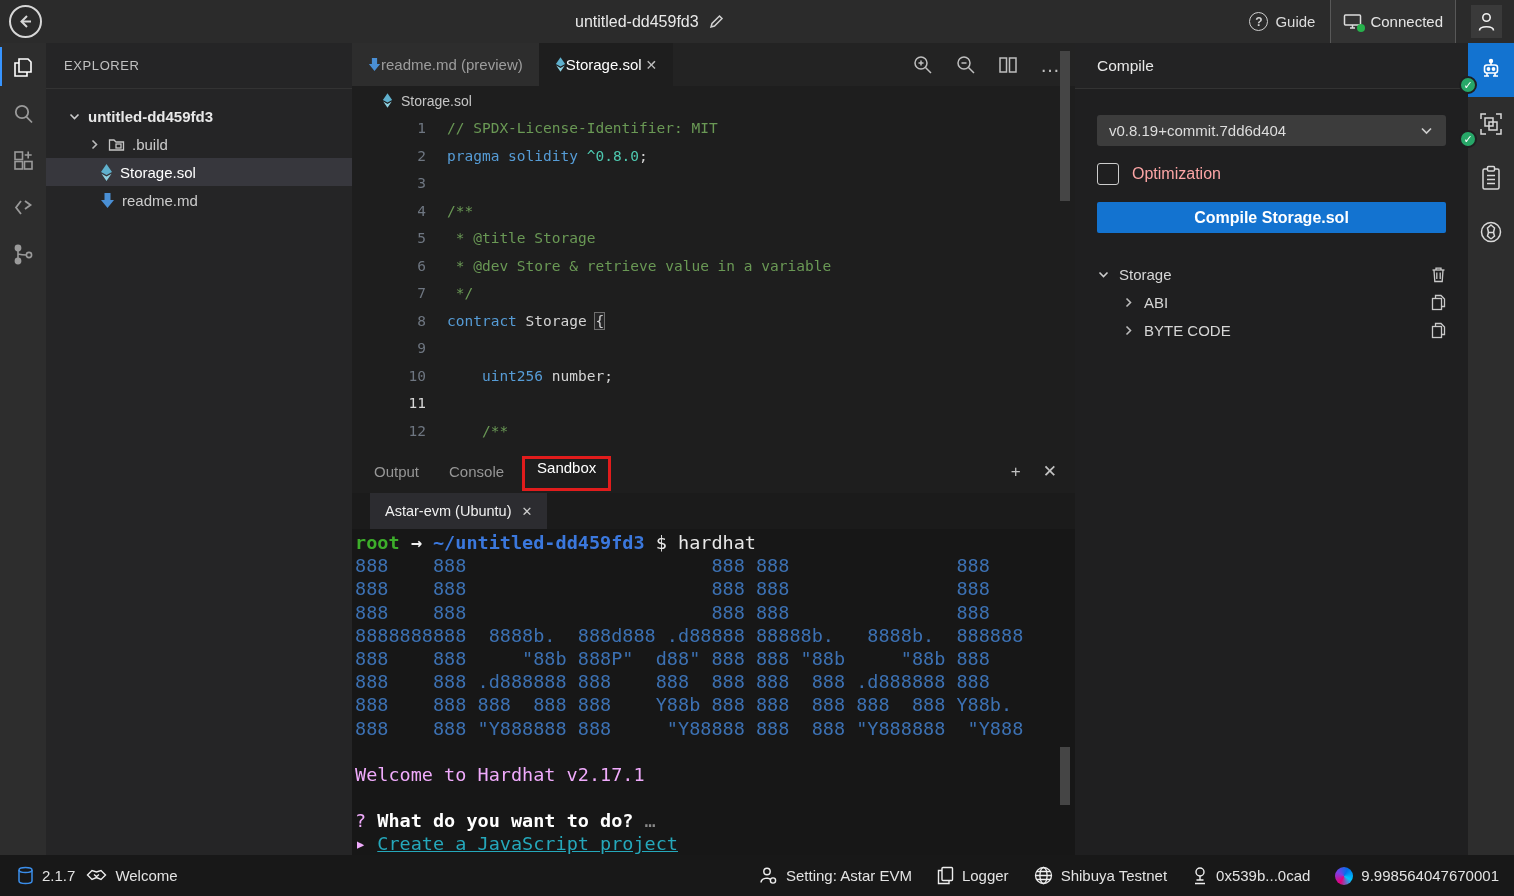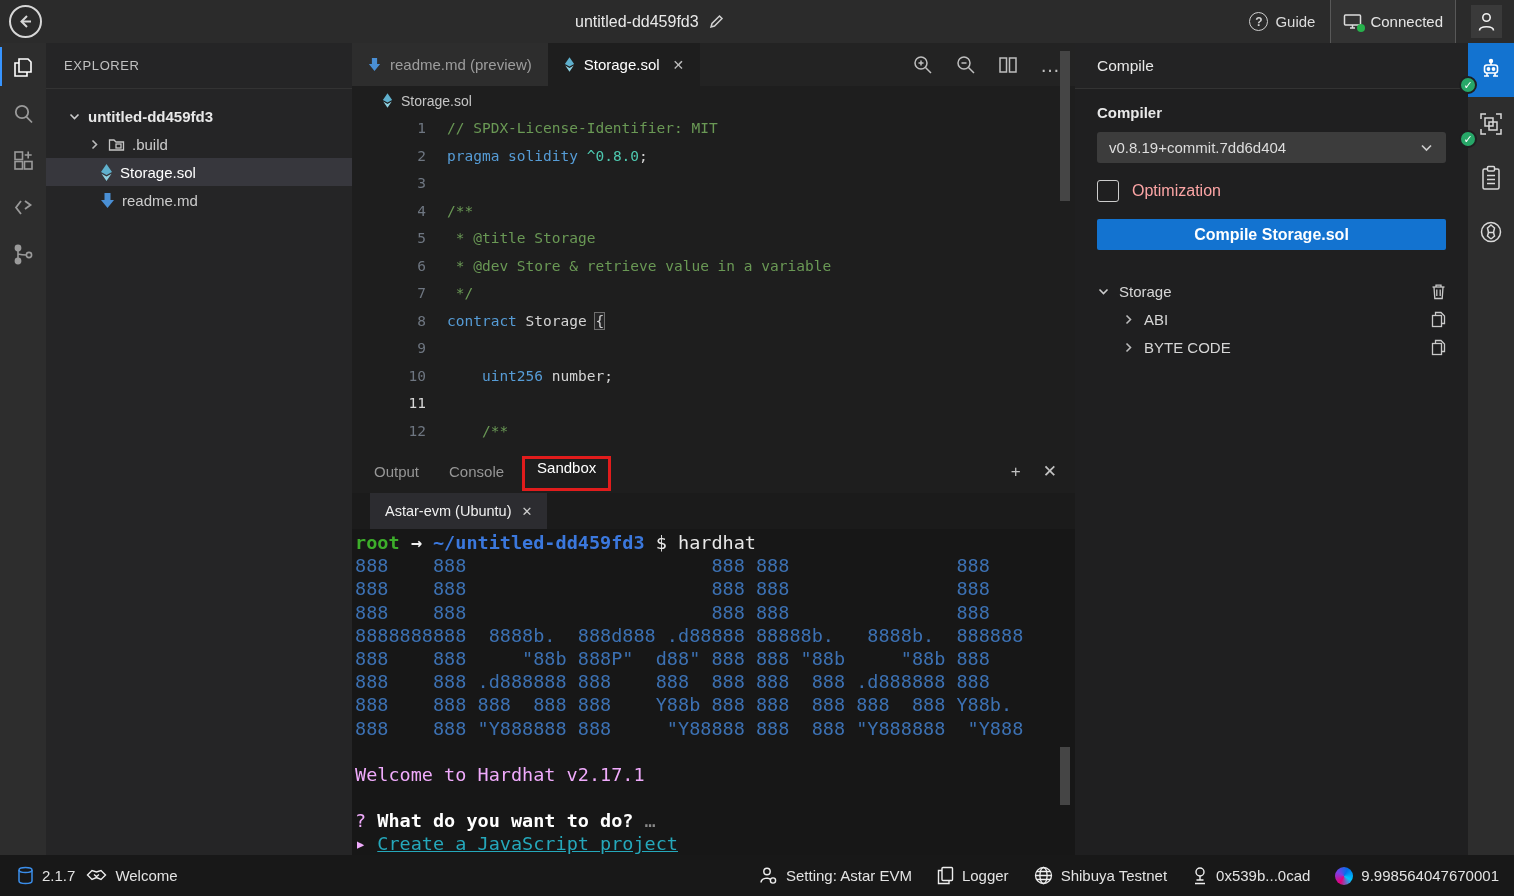--- a/index.html
+++ b/index.html
@@ -39,21 +39,21 @@
   .tree { padding-top:13px; }
   .tree-row { height:28px; display:flex; align-items:center; gap:7px; color:#cccccc; cursor:pointer; }
   .tree-row.root { padding-left:22px; color:#e8e8e8; font-weight:bold; }
   .tree-row.child { padding-left:42px; }
   .tree-row.file { padding-left:54px; }
   .tree-row.selected { background:#37373d; color:#ffffff; }
 
   
   .editor-col { position:absolute; left:352px; top:43px; bottom:41px; width:723px; background:#1e1e1e; }
   .tabs { position:absolute; top:0; left:0; right:0; height:43px; background:#232323; display:flex; }
-  .tab { display:flex; align-items:center; gap:9px; padding:0 16px; font-size:15px; cursor:pointer; }
+  .tab { display:flex; align-items:center; padding:0 16px; font-size:15px; cursor:pointer; }
   .tab.inactive { background:#2d2d2d; color:#9d9d9d; }
   .tab.active { background:#1e1e1e; color:#ffffff; }
   .tab-close { color:#bdbdbd; font-size:14px; margin-left:4px; cursor:pointer; }
   .ed-tools { position:absolute; right:14px; top:0; height:43px; display:flex; align-items:center; gap:22px; color:#bfbfbf; }
   .ed-tools .tool { cursor:pointer; }
   .ellipsis { font-size:20px; letter-spacing:1px; color:#bfbfbf; line-height:10px; }
 
   .breadcrumb { position:absolute; top:43px; left:0; right:0; height:29px; display:flex; align-items:center;
     gap:8px; padding-left:30px; color:#c5c5c5; font-size:14px; background:#1e1e1e; }
 
@@ -346,21 +346,20 @@
         <div class="term-line"></div>
         <div class="term-line"><span class="t-teal">? </span><span class="t-bold">What do you want to do?</span><span class="t-dim"> …</span></div>
         <div class="term-line"><span class="t-teal">▸ </span><span class="t-link">Create a JavaScript project</span></div>
       </div>
   </div>
 </div>
 
 <div class="rightpanel">
   <div class="rp-header">Compile</div>
   <div class="rp-body">
-    <div class="rp-label">Compiler</div>
     <div class="dropdown">
       <span>v0.8.19+commit.7dd6d404</span>
       <svg width="15" height="15" viewBox="0 0 15 15" fill="none" stroke="#cccccc" stroke-width="1.7">
           <path d="M3 5.5 L7.5 10 L12 5.5"></path>
         </svg>
     </div>
     <div class="opt-row">
       <span class="checkbox"></span>
       <span class="opt-label">Optimization</span>
     </div>

